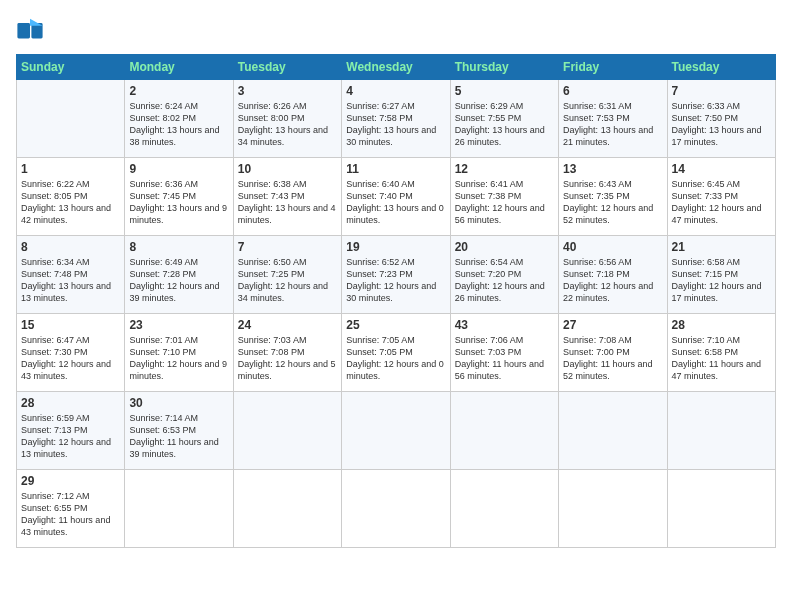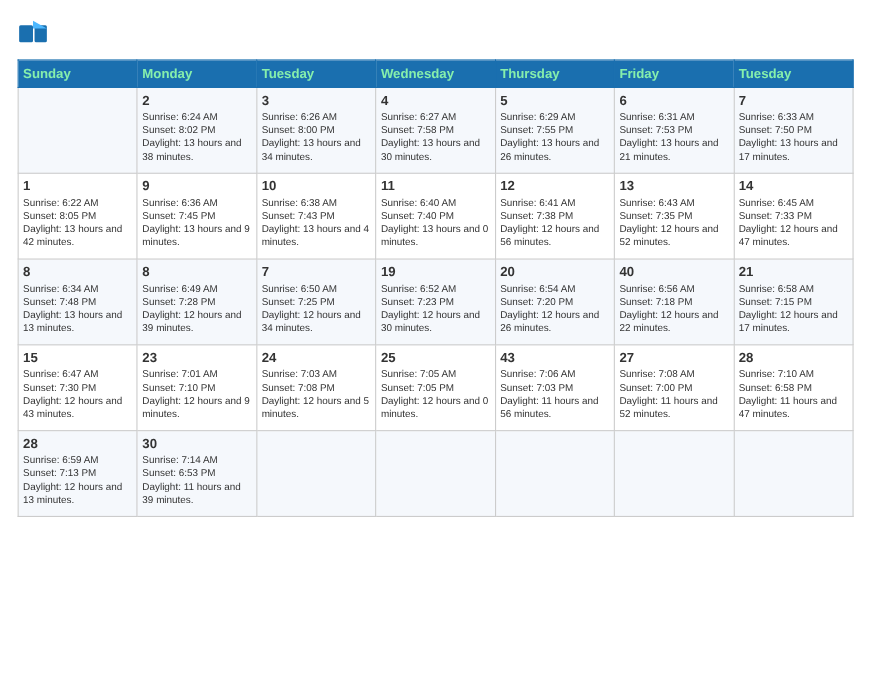--- a/index.html
+++ b/index.html
@@ -253,15 +253,27 @@
           <td>
             <span class="day-number">30</span>
             <div class="cell-content">Sunrise: 7:14 AM<br>Sunset: 6:53 PM<br>Daylight: 11 hours and 39 minutes.</div>
           </td>
           <td class="empty-cell"></td>
           <td class="empty-cell"></td>
           <td class="empty-cell"></td>
           <td class="empty-cell"></td>
           <td class="empty-cell"></td>
         </tr>
+        <tr>
+          <td>
+            <span class="day-number">29</span>
+            <div class="cell-content">Sunrise: 7:12 AM<br>Sunset: 6:55 PM<br>Daylight: 11 hours and 43 minutes.</div>
+          </td>
+          <td class="empty-cell"></td>
+          <td class="empty-cell"></td>
+          <td class="empty-cell"></td>
+          <td class="empty-cell"></td>
+          <td class="empty-cell"></td>
+          <td class="empty-cell"></td>
+        </tr>
       </tbody>
   </table>
 </div>
 
 </body></html>

